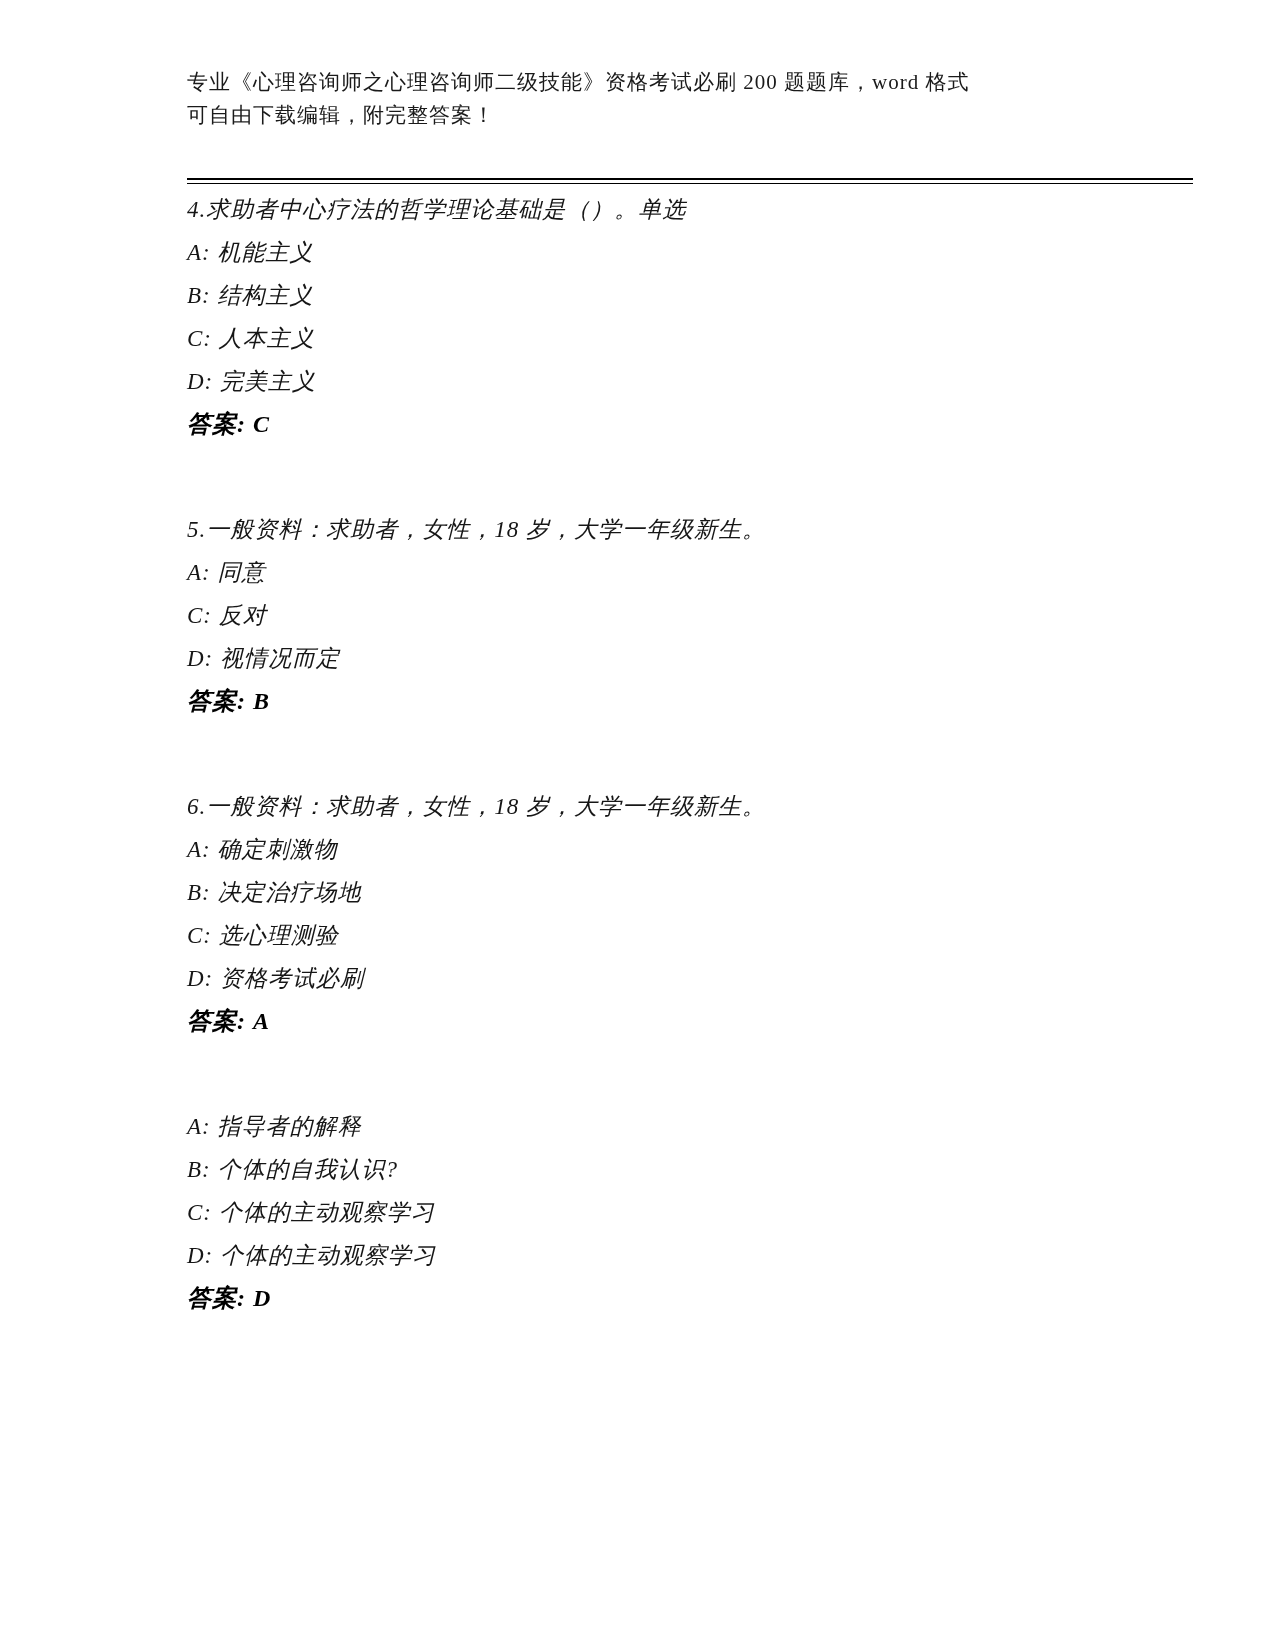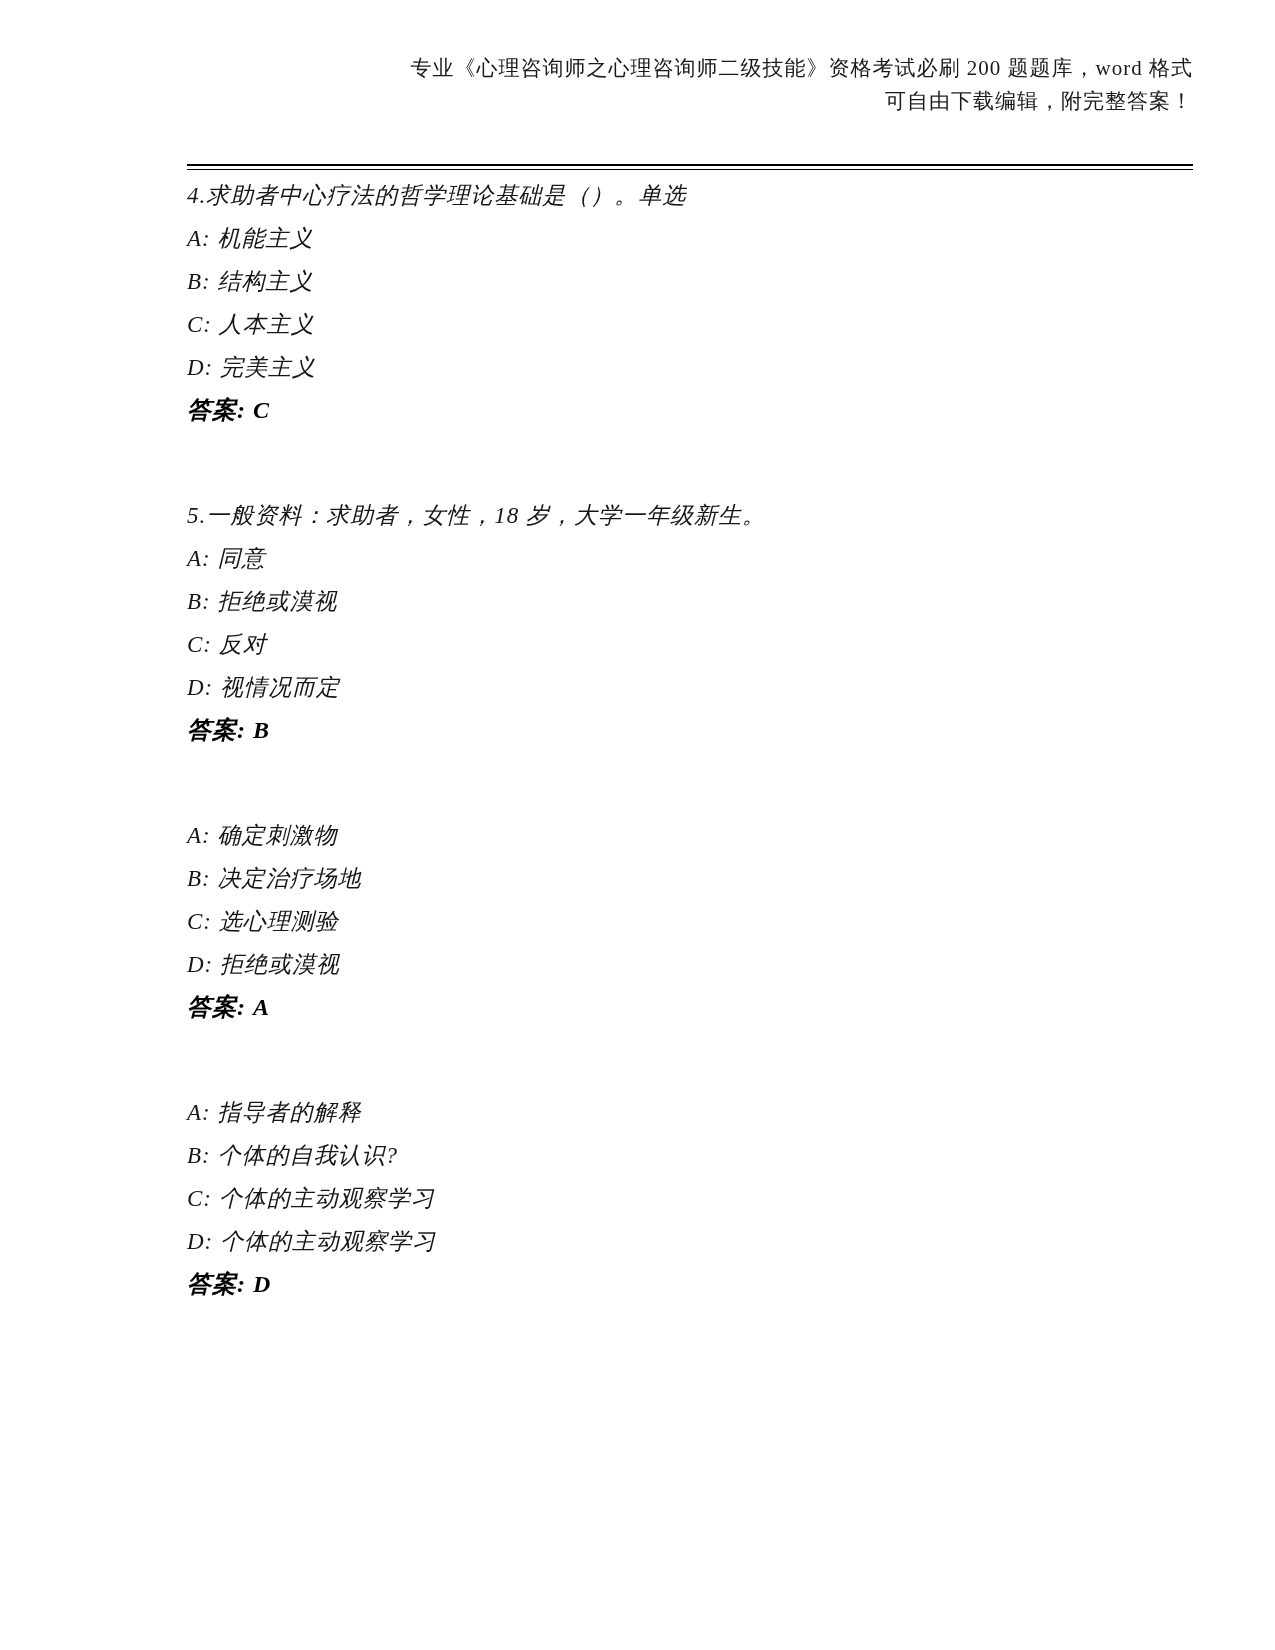--- a/index.html
+++ b/index.html
@@ -15,26 +15,25 @@
     overflow: hidden;
     position: relative;
   }
   .page {
     position: absolute;
     left: 187px;
     top: 0;
     width: 1006px;
   }
   .doc-header {
-    padding-top: 52px;
+    padding-top: 66px;
     font-size: 21px;
     line-height: 33px;
     letter-spacing: 1px;
     color: #1a1a1a;
-    text-align: right;
   }
   .header-line {
     white-space: nowrap;
   }
   .separator {
     margin-top: 46px;
     height: 3px;
     border-top: 2px solid #000000;
     border-bottom: 1px solid #000000;
   }
@@ -78,31 +77,31 @@
       <div class="line">A: 机能主义</div>
       <div class="line">B: 结构主义</div>
       <div class="line">C: 人本主义</div>
       <div class="line">D: 完美主义</div>
       <div class="line answer">答案: C</div>
     </section>
 
     <section class="question-block">
       <div class="line">5.一般资料：求助者，女性，18 岁，大学一年级新生。</div>
       <div class="line">A: 同意</div>
-      <div class="line">B: 拒绝或漠视</div>
       <div class="line">C: 反对</div>
       <div class="line">D: 视情况而定</div>
       <div class="line answer">答案: B</div>
     </section>
 
     <section class="question-block">
+      <div class="line">6.一般资料：求助者，女性，18 岁，大学一年级新生。</div>
       <div class="line">A: 确定刺激物</div>
       <div class="line">B: 决定治疗场地</div>
       <div class="line">C: 选心理测验</div>
-      <div class="line">D: 拒绝或漠视</div>
+      <div class="line">D: 资格考试必刷</div>
       <div class="line answer">答案: A</div>
     </section>
 
     <section class="question-block">
       <div class="line">A: 指导者的解释</div>
       <div class="line">B: 个体的自我认识?</div>
       <div class="line">C: 个体的主动观察学习</div>
       <div class="line">D: 个体的主动观察学习</div>
       <div class="line answer">答案: D</div>
     </section>

